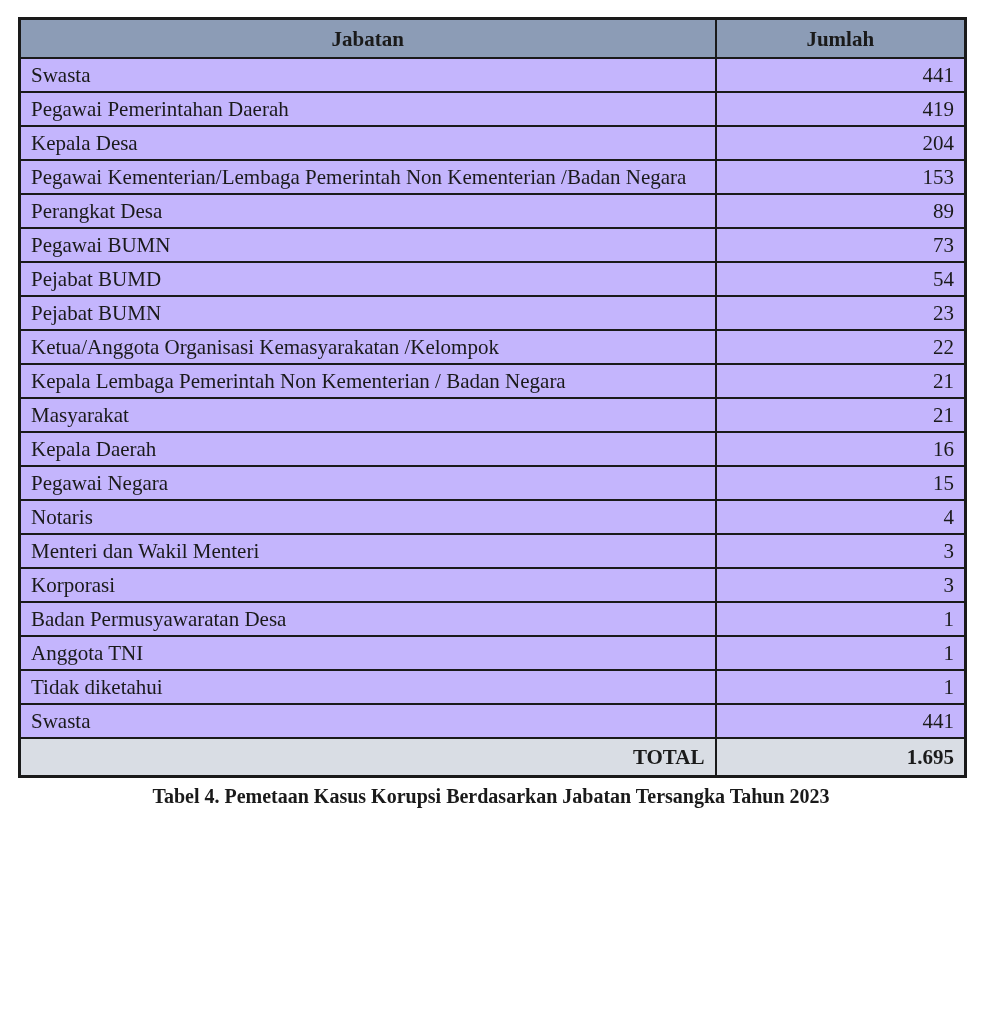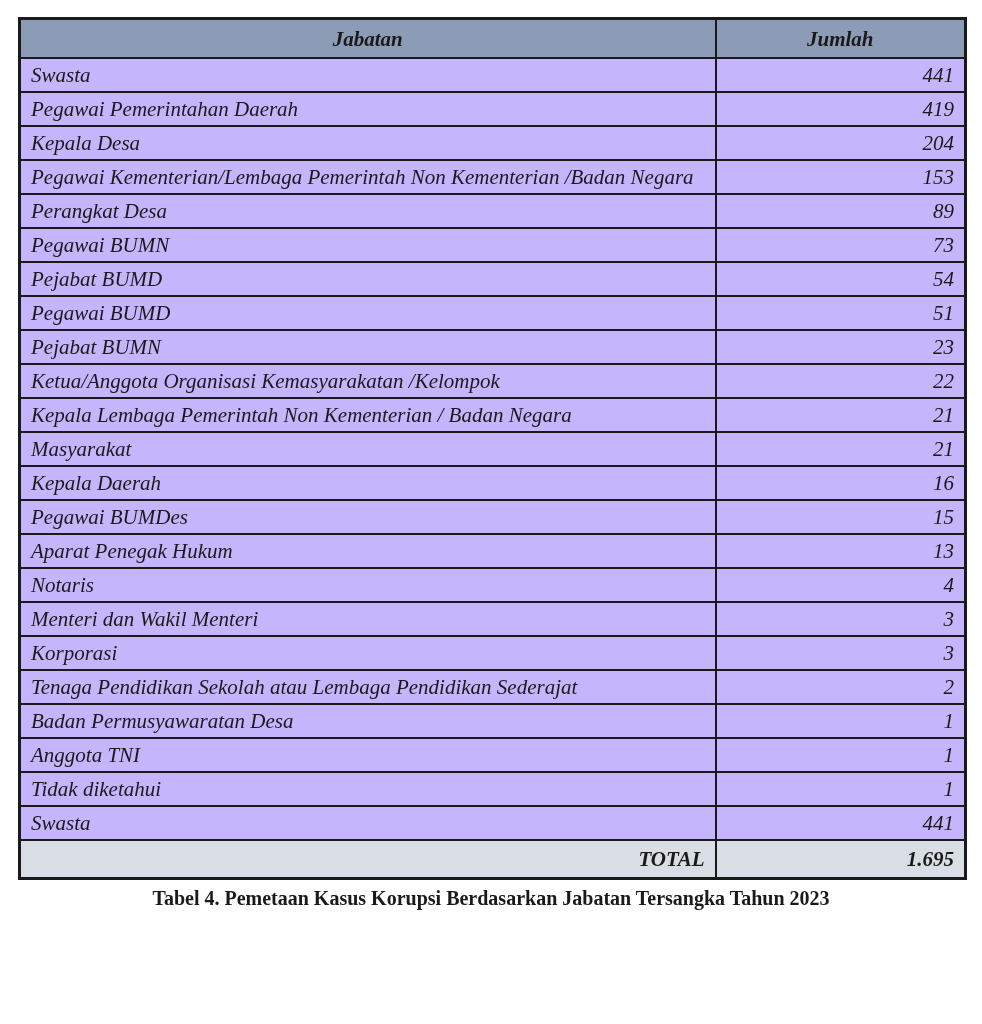--- a/index.html
+++ b/index.html
@@ -25,21 +25,20 @@
   col.col-jabatan { width: 696px; }
   col.col-jumlah  { width: 250px; }
 
   table.data-table th,
   table.data-table td {
     border: 2px solid #1a1a1a;
     font-size: 21px;
     line-height: 26px;
     padding: 3px 10px;
     overflow: hidden;
-    font-style: italic;
   }
   thead th {
     background: #8c9cb6;
     font-weight: bold;
     font-size: 22px;
     text-align: center;
     height: 31px;
     border-bottom: 3px solid #1a1a1a;
   }
   tbody td { background: #c4b5fd; }
@@ -107,24 +106,20 @@
         <tr>
           <td class="cell-jabatan">Pegawai BUMN</td>
           <td class="cell-jumlah">73</td>
         </tr>
 
         <tr>
           <td class="cell-jabatan">Pejabat BUMD</td>
           <td class="cell-jumlah">54</td>
         </tr>
 
-        <tr>
-          <td class="cell-jabatan">Pegawai BUMD</td>
-          <td class="cell-jumlah">51</td>
-        </tr>
 
 
         <tr>
           <td class="cell-jabatan">Pejabat BUMN</td>
           <td class="cell-jumlah">23</td>
         </tr>
 
         <tr>
           <td class="cell-jabatan">Ketua/Anggota Organisasi Kemasyarakatan /Kelompok</td>
           <td class="cell-jumlah">22</td>
@@ -140,49 +135,41 @@
           <td class="cell-jumlah">21</td>
         </tr>
 
 
         <tr>
           <td class="cell-jabatan">Kepala Daerah</td>
           <td class="cell-jumlah">16</td>
         </tr>
 
         <tr>
-          <td class="cell-jabatan">Pegawai BUMDes</td>
+          <td class="cell-jabatan">Pegawai Negara</td>
           <td class="cell-jumlah">15</td>
         </tr>
 
-        <tr>
-          <td class="cell-jabatan">Aparat Penegak Hukum</td>
-          <td class="cell-jumlah">13</td>
-        </tr>
 
 
         <tr>
           <td class="cell-jabatan">Notaris</td>
           <td class="cell-jumlah">4</td>
         </tr>
 
         <tr>
           <td class="cell-jabatan">Menteri dan Wakil Menteri</td>
           <td class="cell-jumlah">3</td>
         </tr>
 
         <tr>
           <td class="cell-jabatan">Korporasi</td>
           <td class="cell-jumlah">3</td>
         </tr>
 
-        <tr>
-          <td class="cell-jabatan">Tenaga Pendidikan Sekolah atau Lembaga Pendidikan Sederajat</td>
-          <td class="cell-jumlah">2</td>
-        </tr>
 
         <tr>
           <td class="cell-jabatan">Badan Permusyawaratan Desa</td>
           <td class="cell-jumlah">1</td>
         </tr>
 
         <tr>
           <td class="cell-jabatan">Anggota TNI</td>
           <td class="cell-jumlah">1</td>
         </tr>

